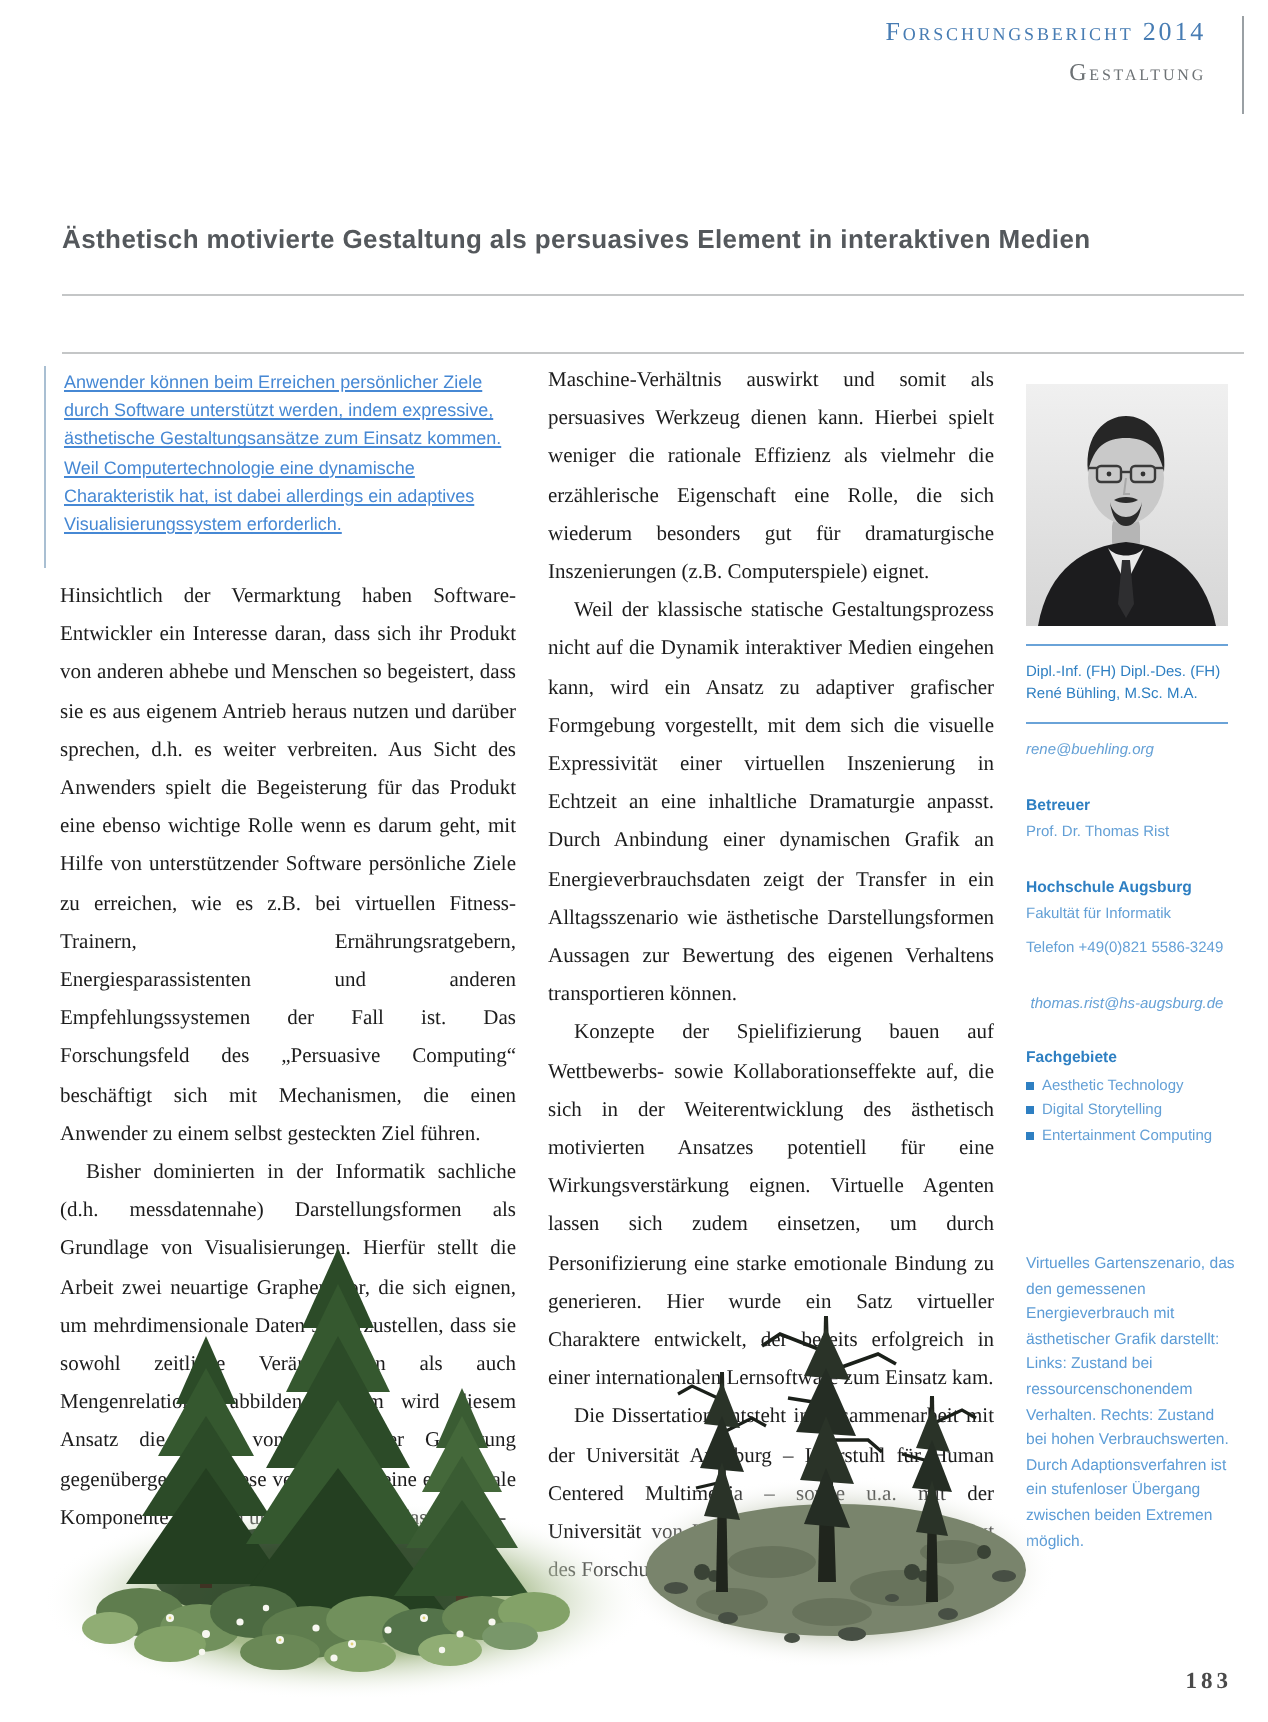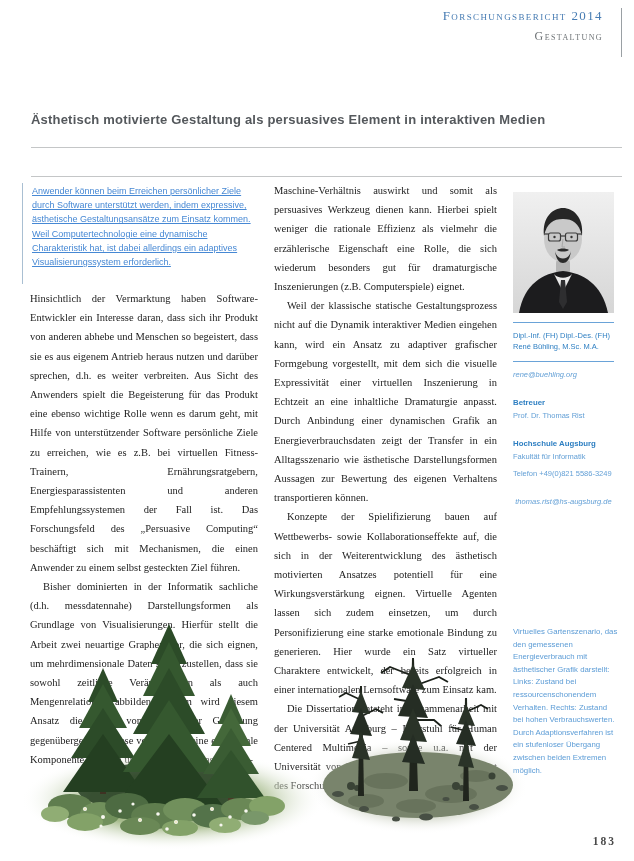--- a/index.html
+++ b/index.html
@@ -127,20 +127,35 @@
       <p class="s-line">Prof. Dr. Thomas Rist</p>
     </div>
 
     <div class="s-group">
       <div class="s-head">Hochschule Augsburg</div>
       <p class="s-line">Fakultät für Informatik</p>
       <p class="s-line s-gap">Telefon +49(0)821 5586-3249</p>
       <a href="#" class="s-email" style="margin-top:16px;text-align:center;">thomas.rist@hs-augsburg.de</a>
     </div>
 
+    <div class="s-group">
+      <div class="s-head">Fachgebiete</div>
+      <div class="fach-item">
+        <span class="bullet"></span>
+        <span>Aesthetic Technology</span>
+      </div>
+      <div class="fach-item">
+        <span class="bullet"></span>
+        <span>Digital Storytelling</span>
+      </div>
+      <div class="fach-item">
+        <span class="bullet"></span>
+        <span>Entertainment Computing</span>
+      </div>
+    </div>
   </div>
 
   <div class="caption">Virtuelles Gartenszenario, das den gemessenen Energieverbrauch mit ästhetischer Grafik darstellt: Links: Zustand bei ressourcenschonendem Verhalten. Rechts: Zustand bei hohen Verbrauchswerten. Durch Adaptionsverfahren ist ein stufenloser Übergang zwischen beiden Extremen möglich.</div>
 
   <svg class="fig fig-left" viewBox="0 0 310 237" role="img">
     <defs>
       <radialGradient id="glow1" cx="50%" cy="50%" r="50%">
         <stop offset="0" stop-color="#8aa272"></stop>
         <stop offset="0.55" stop-color="#a9bd8f"></stop>
         <stop offset="1" stop-color="#ffffff" stop-opacity="0"></stop>

